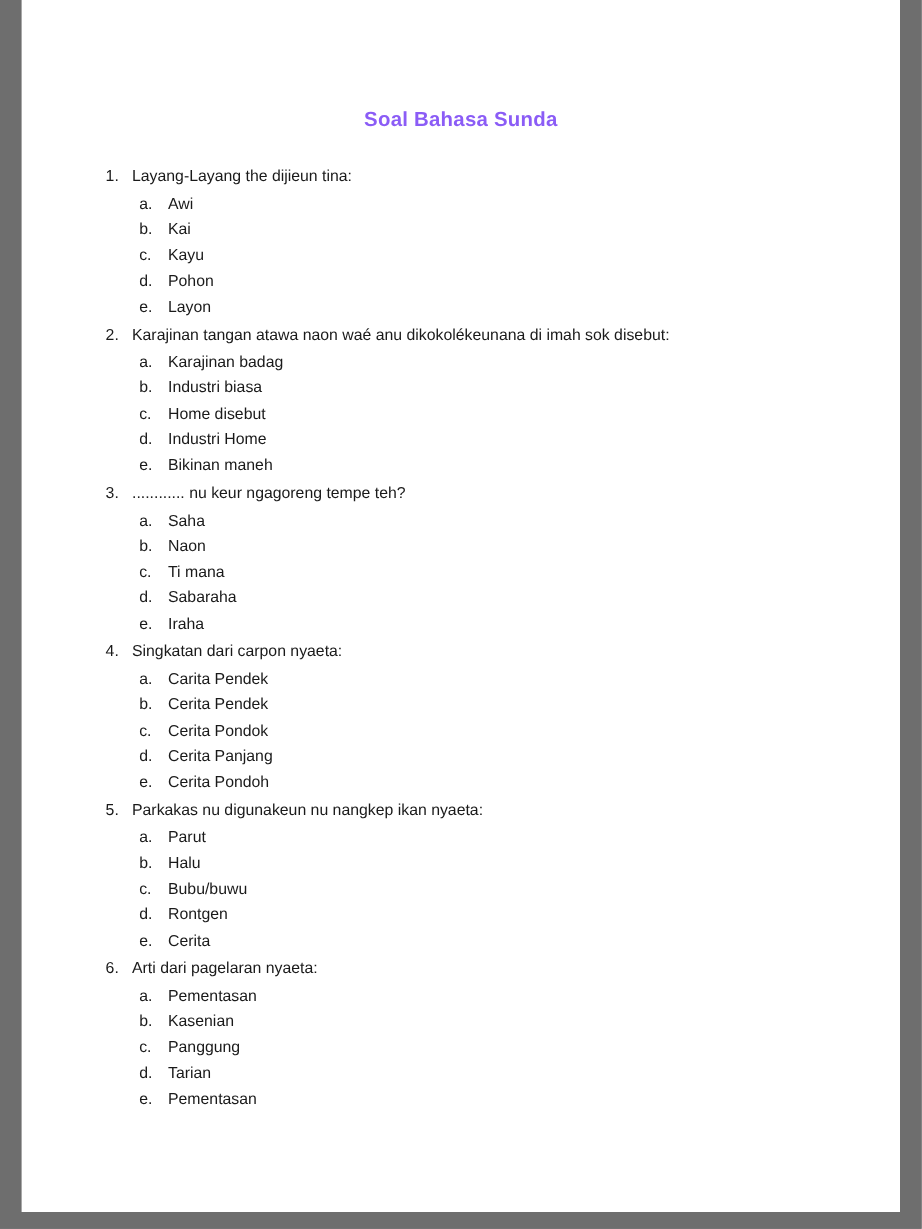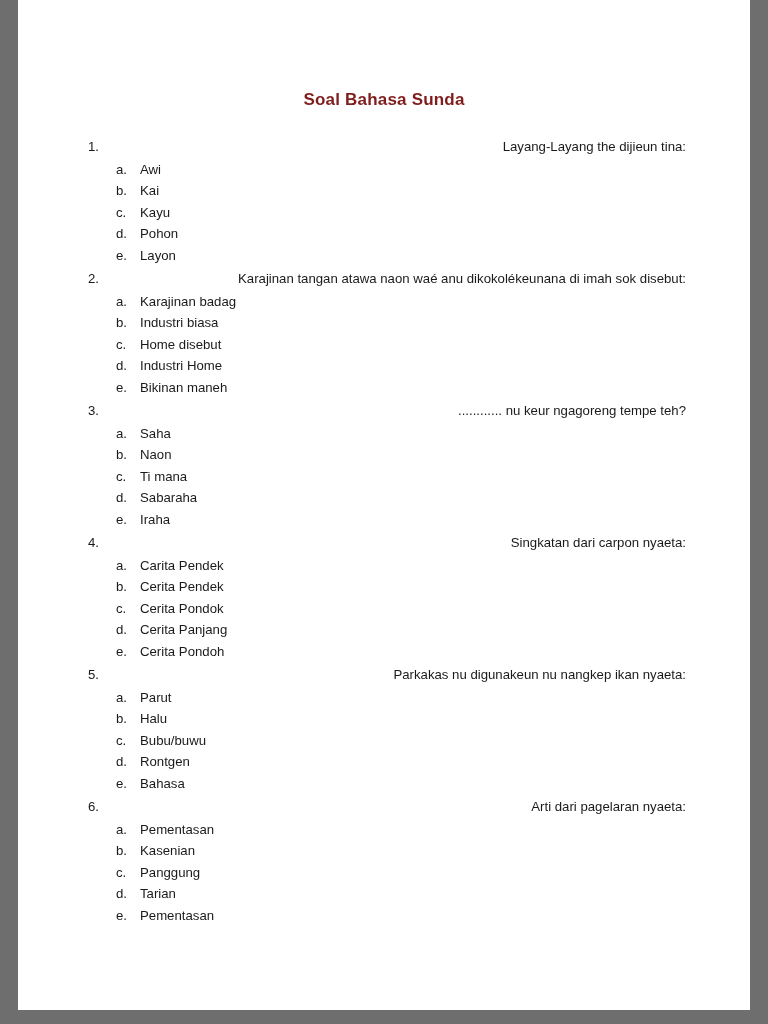--- a/index.html
+++ b/index.html
@@ -19,21 +19,21 @@
     margin: 0 auto;
     background: #ffffff;
     box-sizing: border-box;
     padding: 72px 64px 0 64px;
     overflow: hidden;
   }
   .doc-title {
     text-align: center;
     font-size: 17px;
     font-weight: bold;
-    color: #7f1d1d;
+    color: #8b5cf6;
     margin: 18px 0 26px 0;
     letter-spacing: 0.2px;
   }
   .question-list {
     margin: 0;
     padding: 0;
     list-style: none;
   }
   .question {
     margin: 0 0 2px 0;
@@ -48,21 +48,20 @@
   }
   .q-num {
     width: 28px;
     flex: 0 0 28px;
     text-align: left;
     padding-left: 6px;
     box-sizing: border-box;
   }
   .q-text {
     flex: 1;
-    text-align: right;
   }
   .options {
     margin: 0;
     padding: 0 0 0 34px;
     list-style: none;
   }
   .opt-line {
     display: flex;
     align-items: baseline;
     font-size: 13.2px;
@@ -212,21 +211,21 @@
           <li class="opt-line">
             <span class="opt-letter">c.</span>
             <span class="opt-text">Bubu/buwu</span>
           </li>
           <li class="opt-line">
             <span class="opt-letter">d.</span>
             <span class="opt-text">Rontgen</span>
           </li>
           <li class="opt-line">
             <span class="opt-letter">e.</span>
-            <span class="opt-text">Bahasa</span>
+            <span class="opt-text">Cerita</span>
           </li>
         </ol>
       </li>
       <li class="question">
         <div class="q-line">
           <span class="q-num">6.</span>
           <span class="q-text">Arti dari pagelaran nyaeta:</span>
         </div>
         <ol class="options">
           <li class="opt-line">

